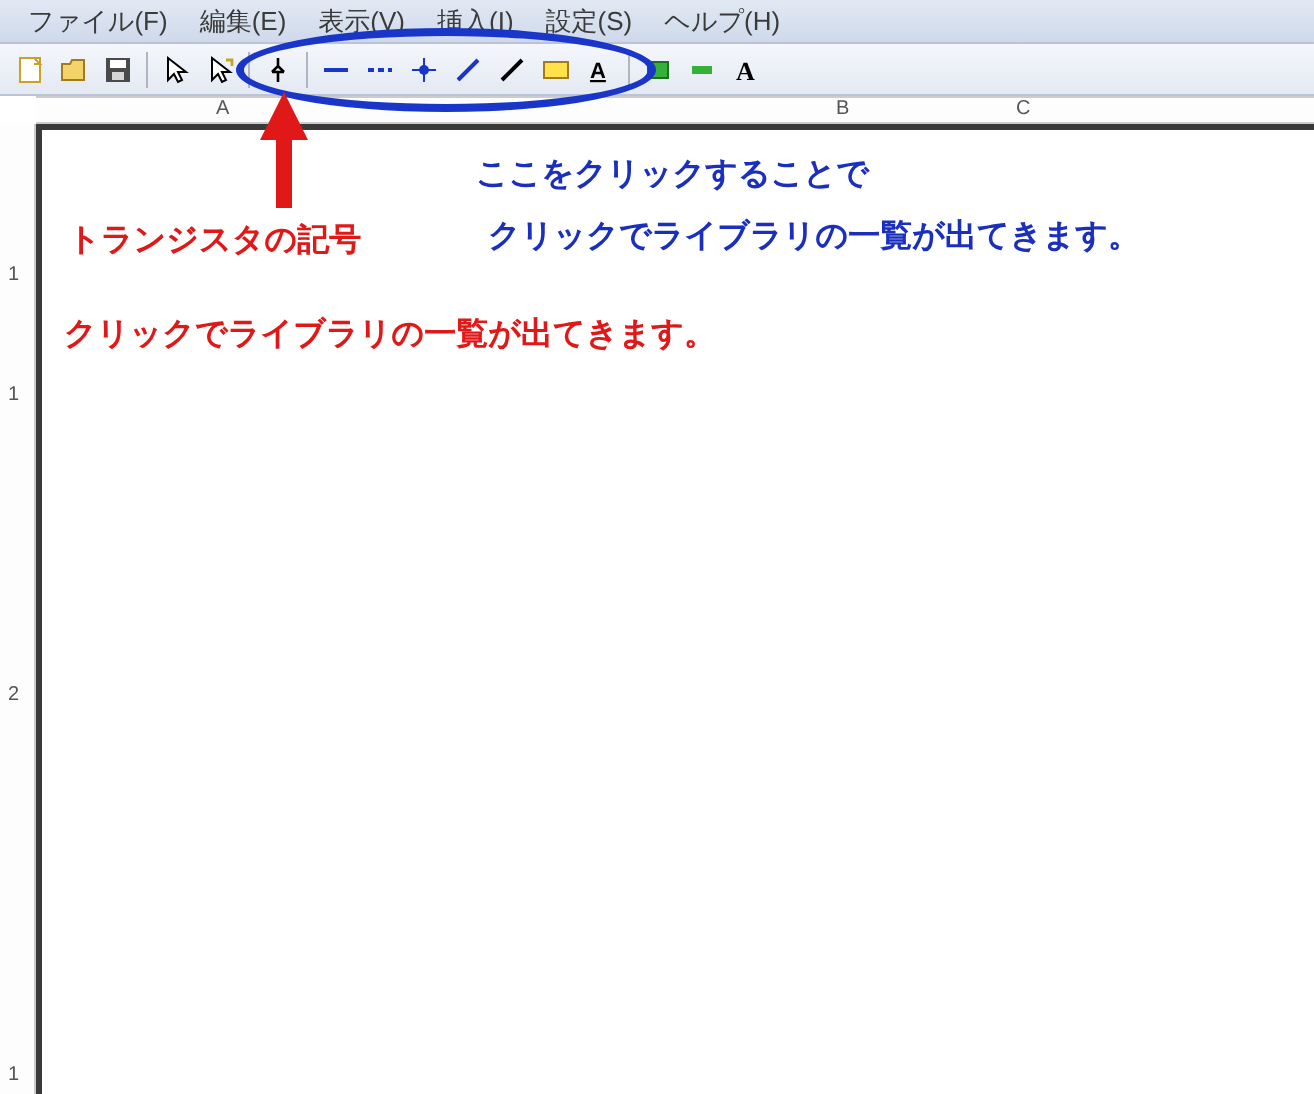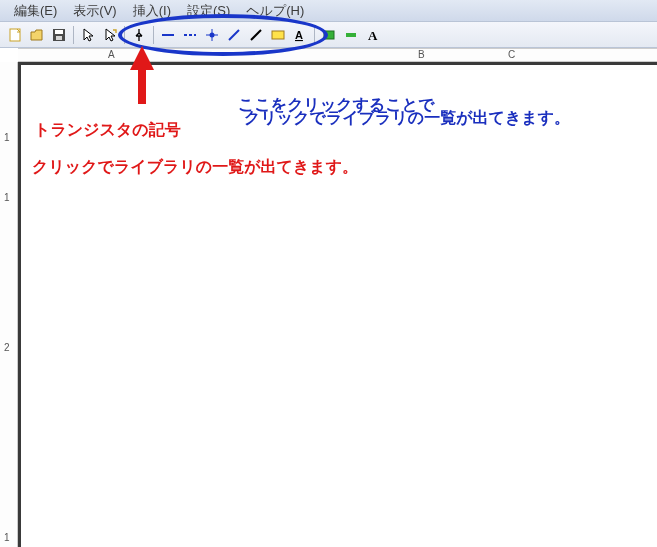--- a/index.html
+++ b/index.html
@@ -116,20 +116,21 @@
     white-space: nowrap;
     z-index: 4;
   }
   .annot.blue { color: #1a2fbe; }
   .annot.red  { color: #e01818; }
 </style>
 </head>
 <body>
 
 <div class="menubar">
+  <div class="menu-item">ファイル(F)</div>
   <div class="menu-item">編集(E)</div>
   <div class="menu-item">表示(V)</div>
   <div class="menu-item">挿入(I)</div>
   <div class="menu-item">設定(S)</div>
   <div class="menu-item">ヘルプ(H)</div>
 </div>
 
 <div class="toolbar">
   <div class="tool-btn">
     <svg width="16" height="16">
@@ -237,16 +238,16 @@
   <span class="row-label" style="top:280px">2</span>
   <span class="row-label" style="top:470px">1</span>
 </div>
 
 <div class="sheet"></div>
 
 <svg class="arrow-red" style="left:124px; top:46px;" width="36" height="58">
   <polygon points="18,0 30,24 22,24 22,58 14,58 14,24 6,24" fill="#e01818"></polygon>
 </svg>
 
-<div class="annot blue" style="left:238px; top:95px;text-align:center;">ここをクリックすることで</div>
+<div class="annot blue" style="left:238px; top:77px;text-align:center;">ここをクリックすることで</div>
 <div class="annot blue" style="left:244px; top:108px;">クリックでライブラリの一覧が出てきます。</div>
-<div class="annot red" style="left:34px; top:120px;">トランジスタの記号</div>
+<div class="annot red" style="left:34px; top:110px;">トランジスタの記号</div>
 <div class="annot red" style="left:32px; top:140px;margin-top:17px;">クリックでライブラリの一覧が出てきます。</div>
 
 </body></html>

